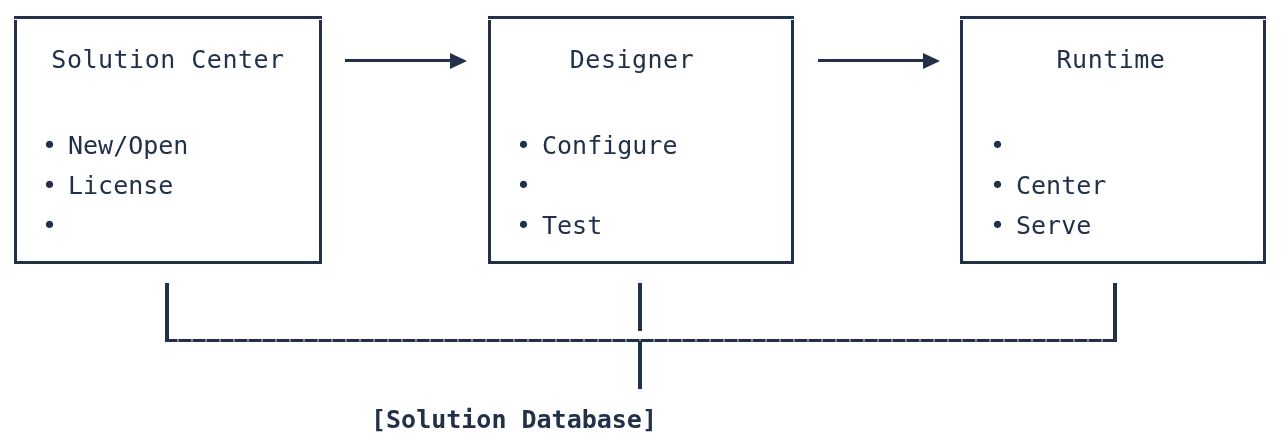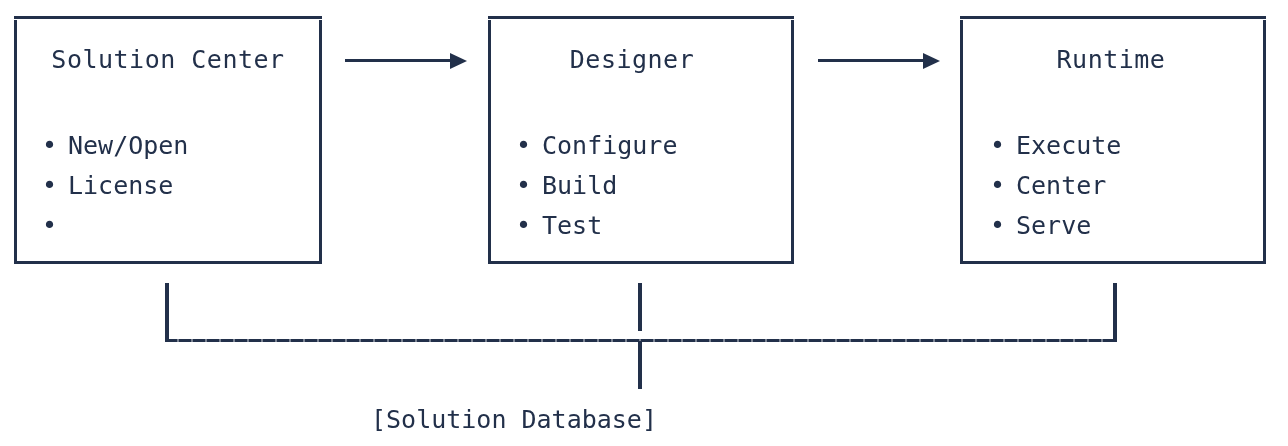--- a/index.html
+++ b/index.html
@@ -176,21 +176,20 @@
 
     <div class="node-title" style="top:29px;">Designer</div>
 
     <ul class="node-list" style="left:28px; top:110px;">
       <li>
         <span class="bullet">•</span>
         <span>Configure</span>
       </li>
       <li>
         <span class="bullet">•</span>
-        <span>Build</span>
       </li>
       <li>
         <span class="bullet">•</span>
         <span>Test</span>
       </li>
     </ul>
   </div>
 
   <div class="arrow" style="left:818px; top:52px; width:122px;">
     <div class="shaft" style="width:107px;"></div>
@@ -201,21 +200,20 @@
     <div class="edge rail-h" style="left:0; top:0; width:306px;"></div>
     <div class="edge rail-h" style="left:0; top:245px; width:306px;"></div>
     <div class="edge rail-v" style="left:0; top:4px; height:242px;"></div>
     <div class="edge rail-v" style="left:303px; top:4px; height:242px;"></div>
 
     <div class="node-title" style="top:29px;">Runtime</div>
 
     <ul class="node-list" style="left:30px; top:110px;">
       <li>
         <span class="bullet">•</span>
-        <span>Execute</span>
       </li>
       <li>
         <span class="bullet">•</span>
         <span>Center</span>
       </li>
       <li>
         <span class="bullet">•</span>
         <span>Serve</span>
       </li>
     </ul>
@@ -224,15 +222,15 @@
   <div class="bus-seg bus-v" style="left:165px; top:283px; height:50px;"></div>
   <div class="bus-seg bus-corner" style="left:165px; top:318px; height:24px;"></div>
 
   <div class="bus-seg bus-v" style="left:1113px; top:283px; height:50px;"></div>
   <div class="bus-seg bus-corner" style="left:1113px; top:318px; height:24px;"></div>
 
   <div class="bus-seg bus-h" style="left:165px; top:339px; width:952px;"></div>
 
   <div class="bus-seg bus-v" style="left:638px; top:283px; height:112px;"></div>
 
-  <div class="db-label" style="left:0; top:405px; width:1028px;">[Solution Database]</div>
+  <div class="db-label" style="left:0; top:405px; width:1028px;font-weight:bold;">[Solution Database]</div>
 
 </div>
 
 </body></html>

